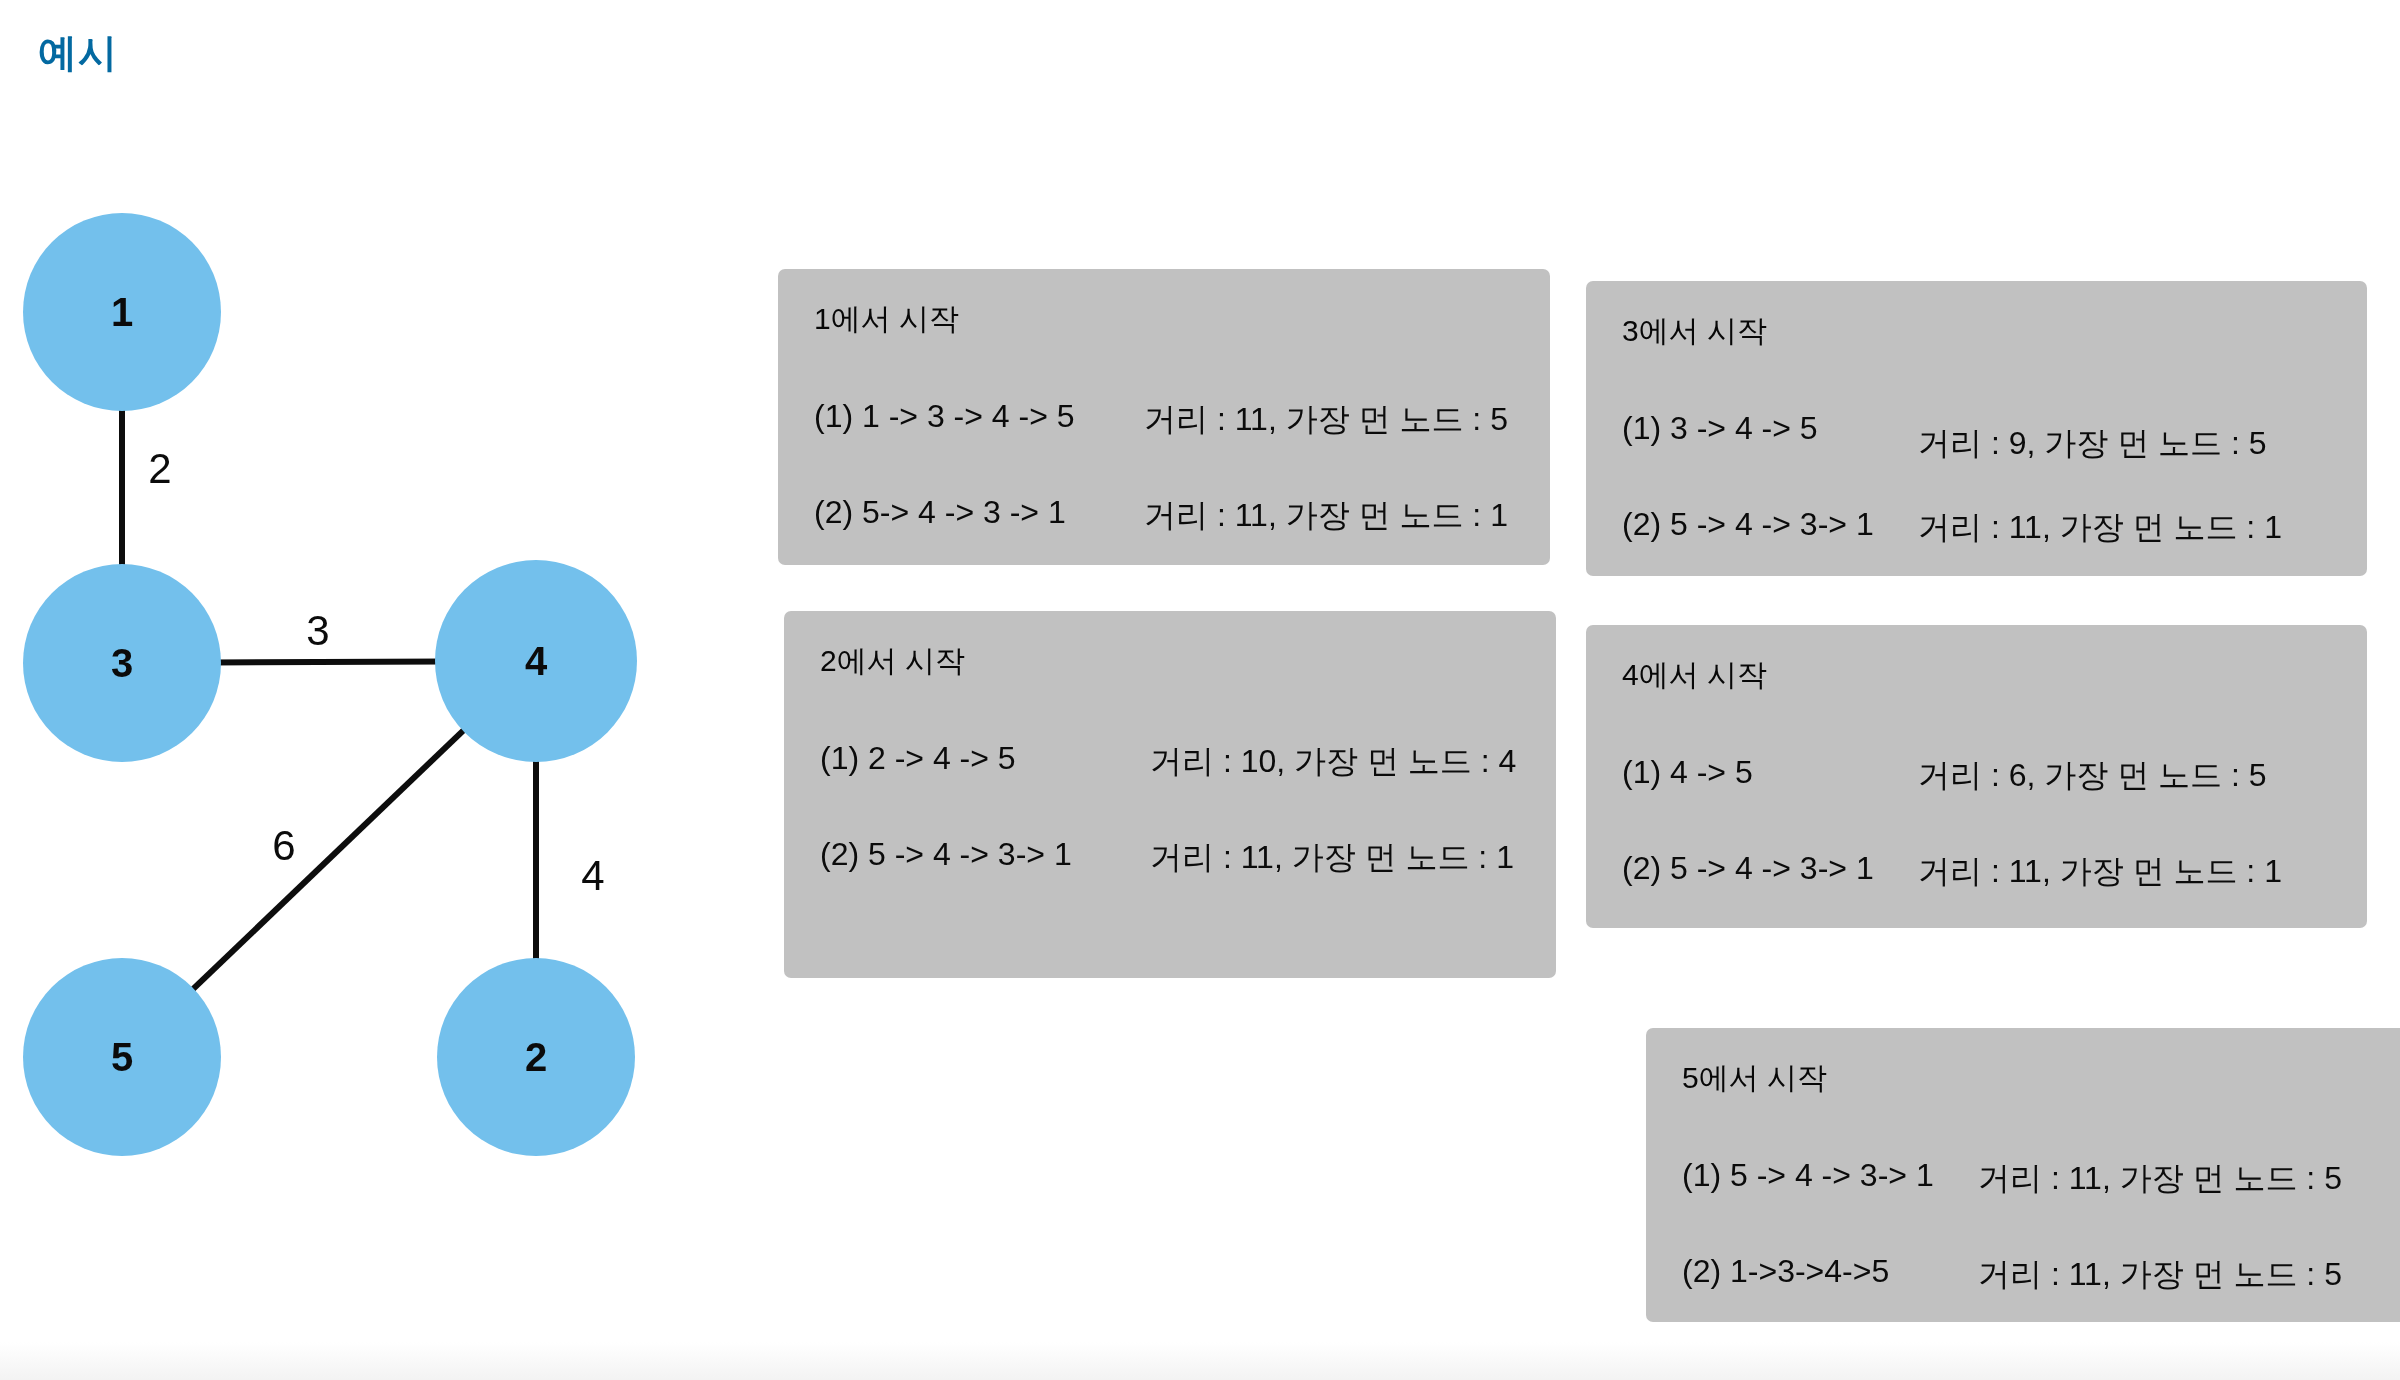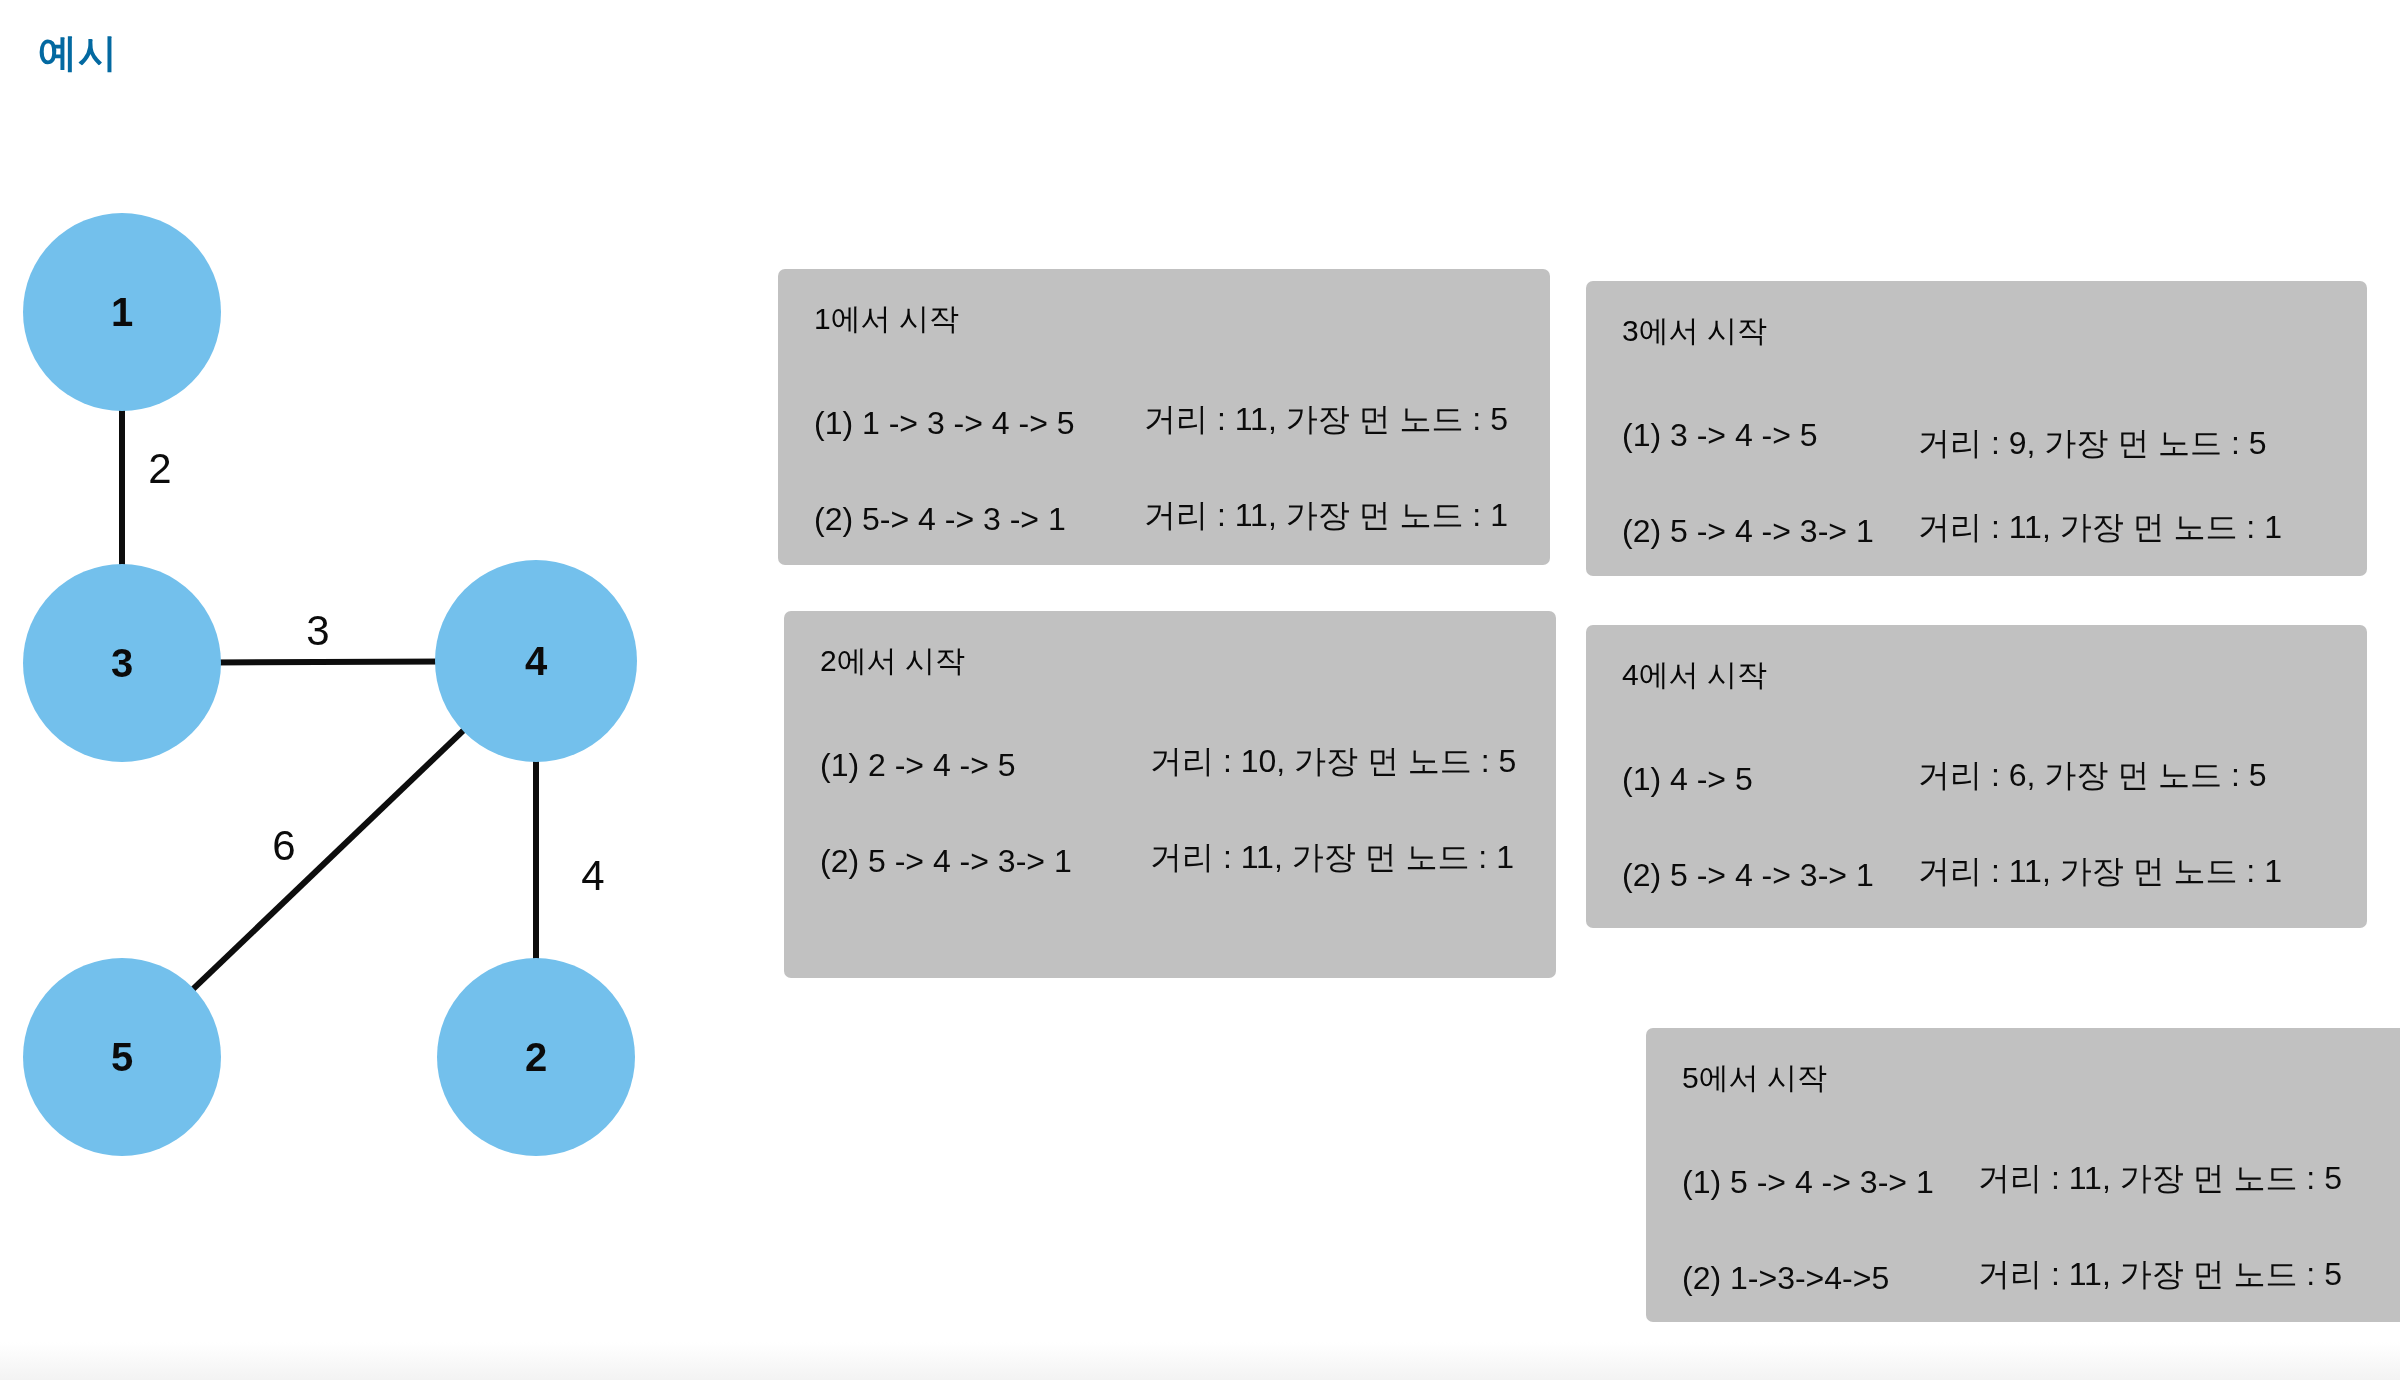--- a/index.html
+++ b/index.html
@@ -57,21 +57,21 @@
     box-sizing: border-box;
   }
   .panel h3 {
     margin: 0 0 58px 0;
     font-weight: 400;
     font-size: 30px;
     color: #070707;
   }
   .row {
     display: flex;
-    align-items: flex-end;
+    align-items: flex-start;
     font-size: 32px;
     white-space: nowrap;
   }
   .row + .row {
     margin-top: 52px;
   }
   .path {
     flex: none;
   }
   .col-left .path  { width: 330px; }
@@ -148,21 +148,21 @@
   <div class="row">
     <span class="path">(2) 5-&gt; 4 -&gt; 3 -&gt; 1</span>
     <span class="result">거리 : 11, 가장 먼 노드 : 1</span>
   </div>
 </section>
 
 <section class="panel col-left" id="panel-2">
   <h3>2에서 시작</h3>
   <div class="row">
     <span class="path">(1) 2 -&gt; 4 -&gt; 5</span>
-    <span class="result">거리 : 10, 가장 먼 노드 : 5</span>
+    <span class="result">거리 : 10, 가장 먼 노드 : 4</span>
   </div>
   <div class="row">
     <span class="path">(2) 5 -&gt; 4 -&gt; 3-&gt; 1</span>
     <span class="result">거리 : 11, 가장 먼 노드 : 1</span>
   </div>
 </section>
 
 <section class="panel col-right" id="panel-3">
   <h3>3에서 시작</h3>
   <div class="row">

